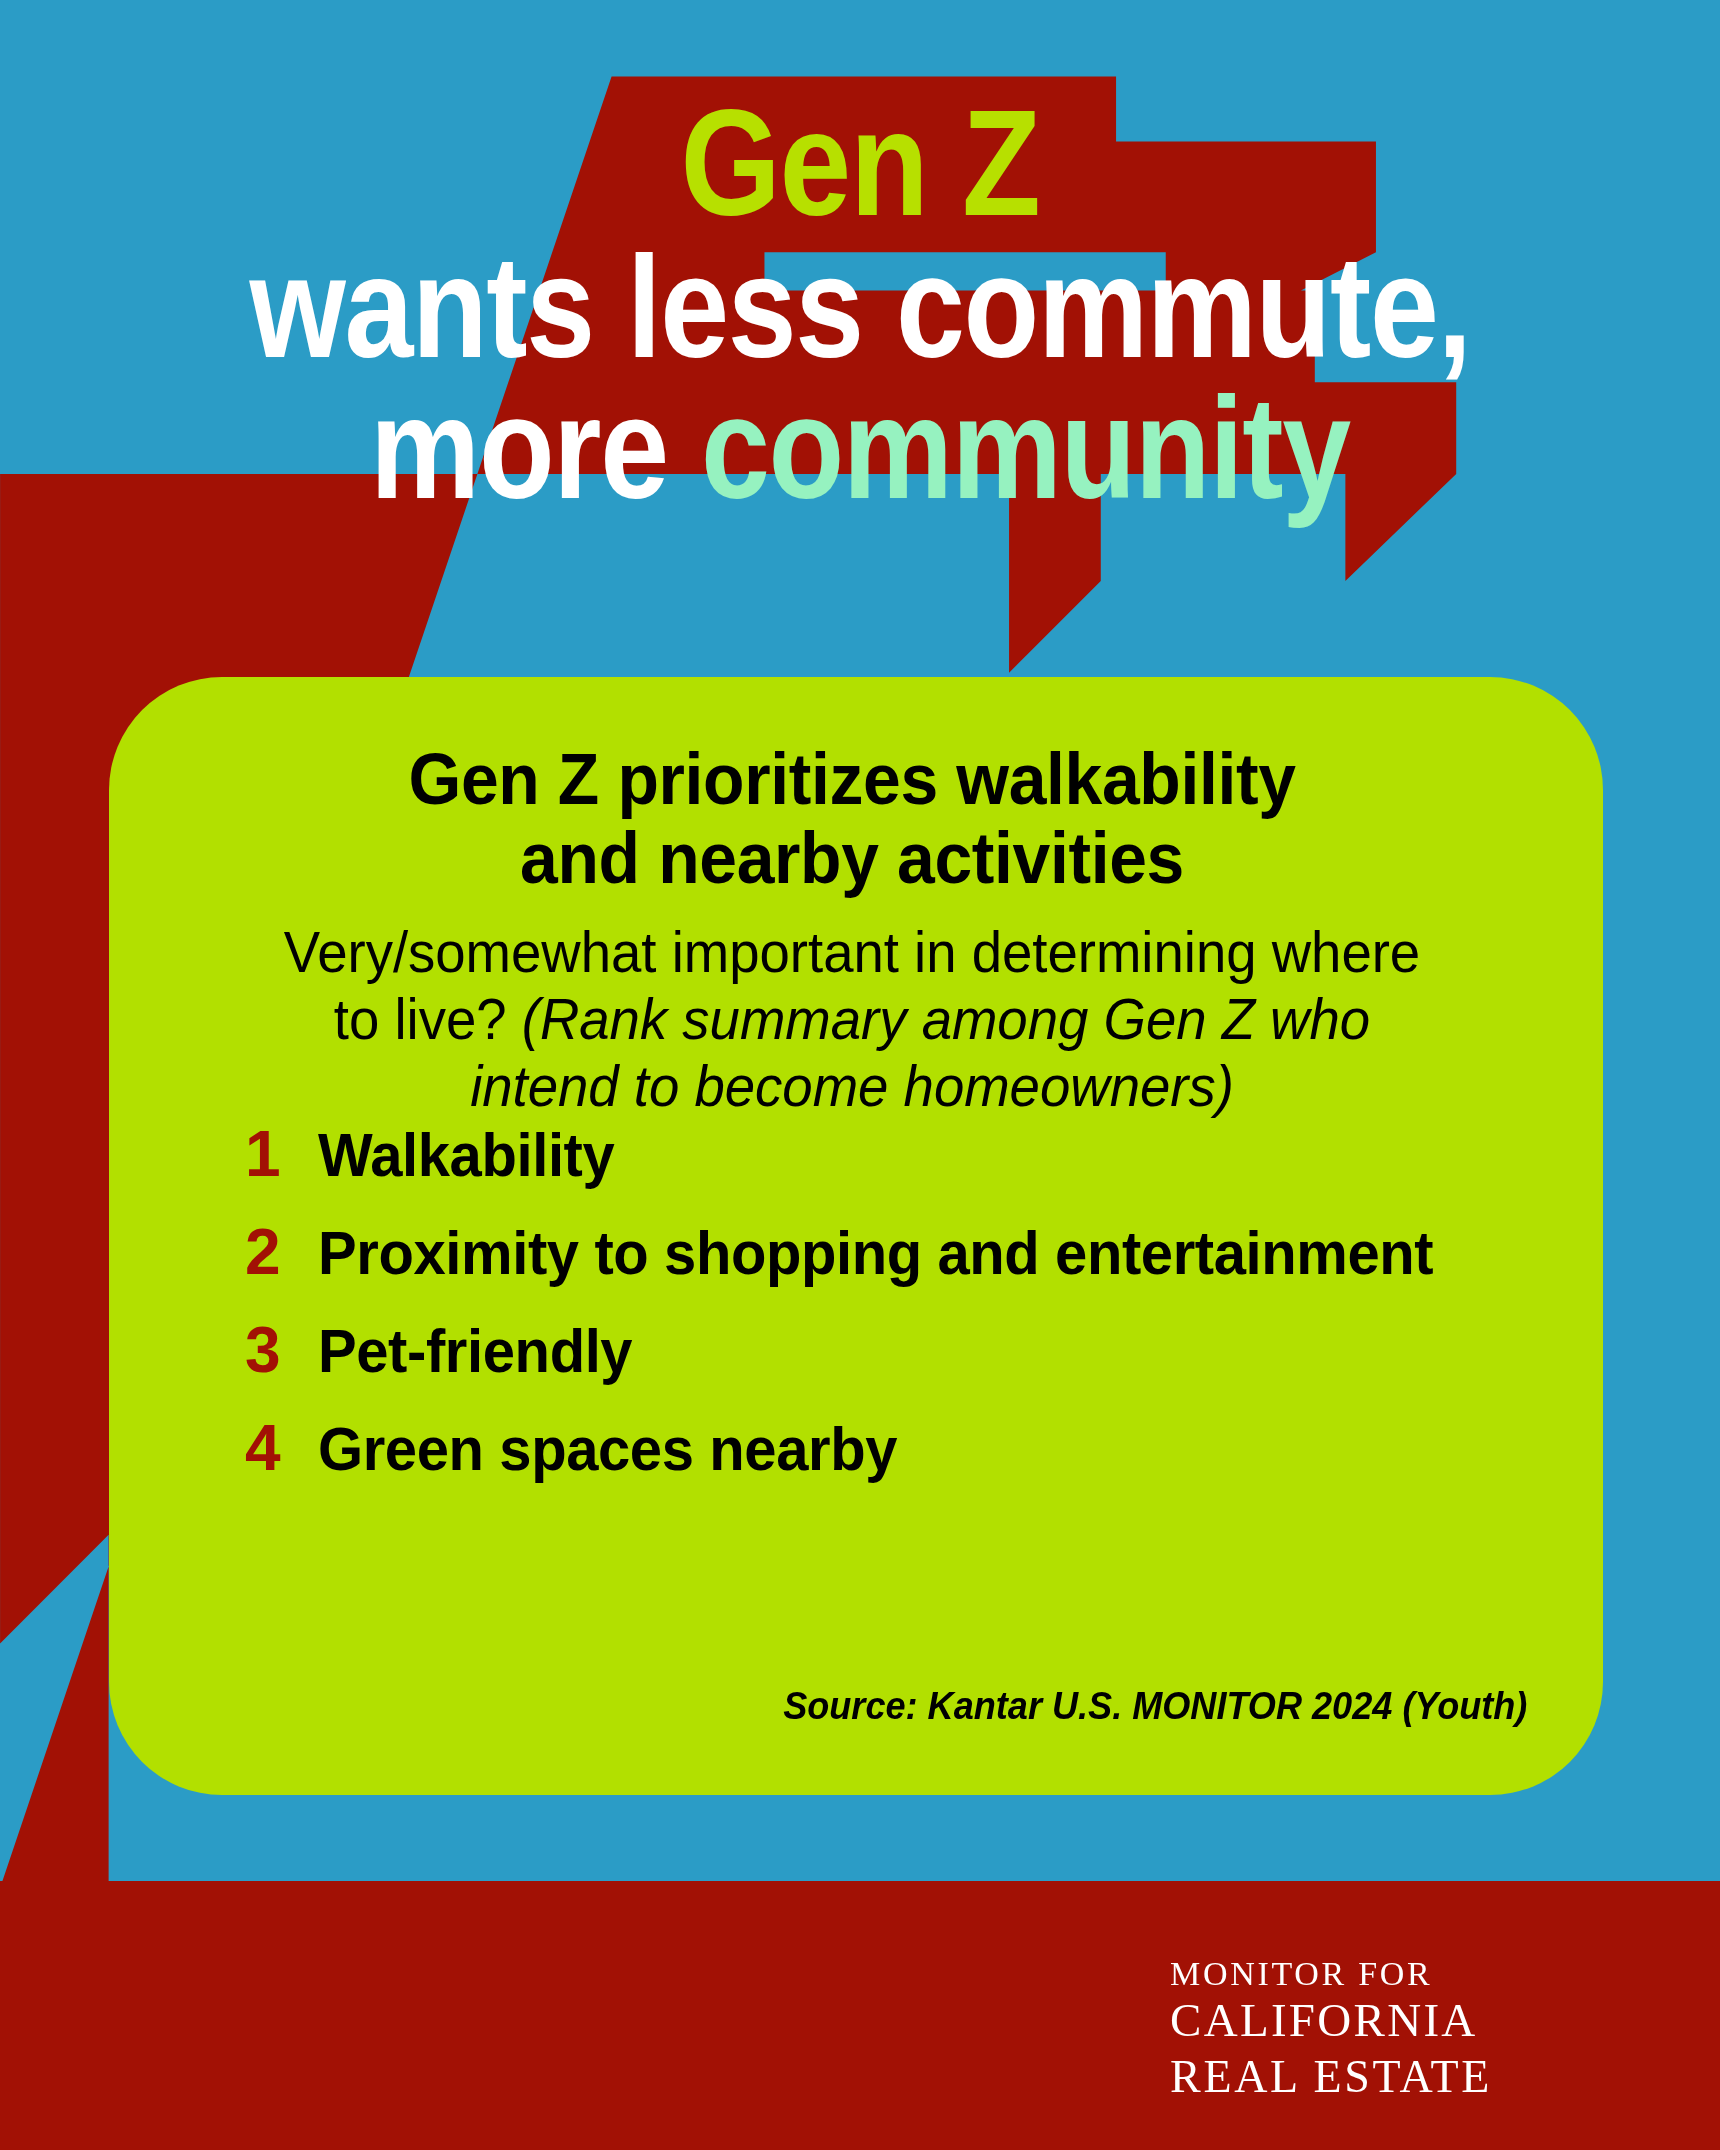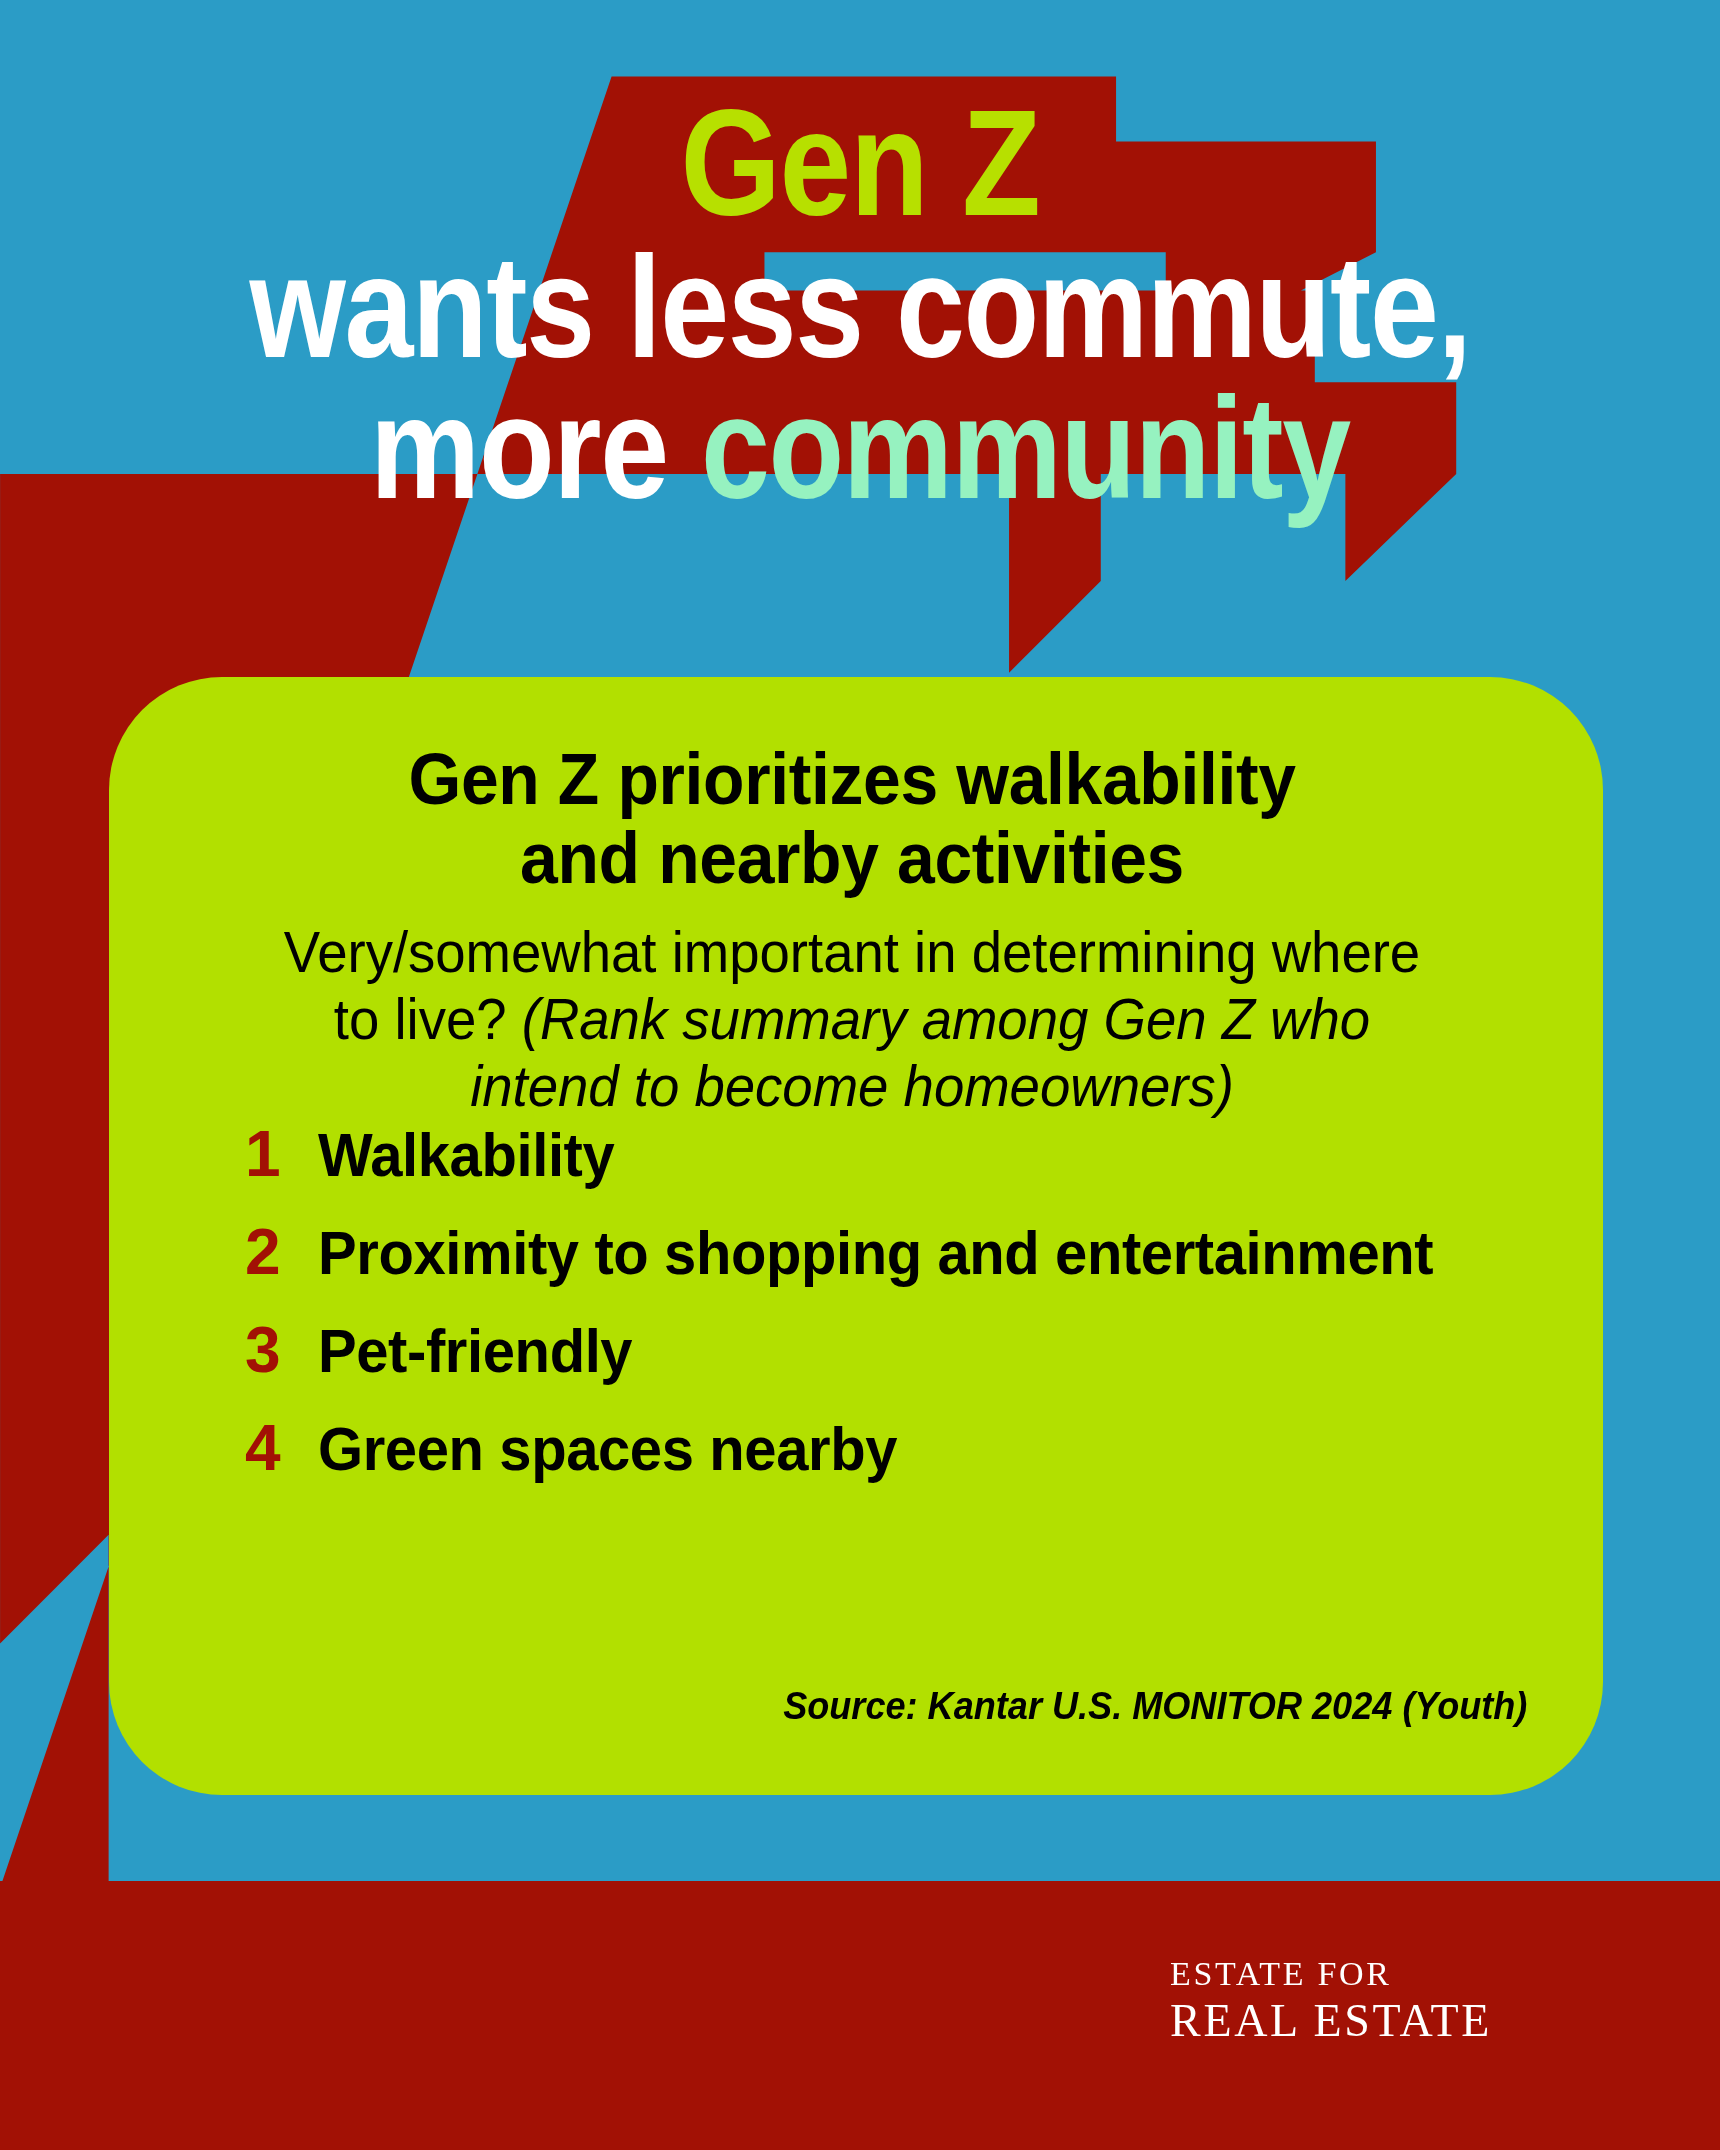--- a/index.html
+++ b/index.html
@@ -271,19 +271,20 @@
       </div>
     </div>
 
     <div class="source-note">Source: Kantar U.S. MONITOR 2024 (Youth)</div>
   </div>
 
   <div class="footer-bar"></div>
 
   <div class="logo">
     <div class="logo-text">
-      <span class="lt1">ESTATE FOR</span>
+      <span class="lt1">MONITOR FOR</span>
+      <span class="lt2">CALIFORNIA</span>
       <span class="lt3">REAL ESTATE</span>
     </div>
   </div>
 
 </div>
 
 
 </body></html>

